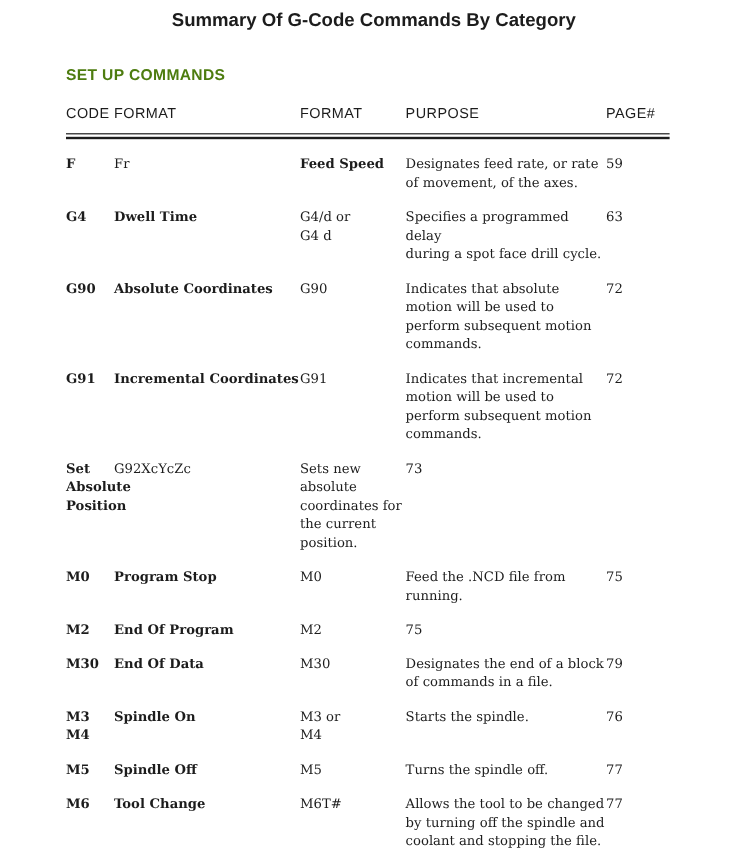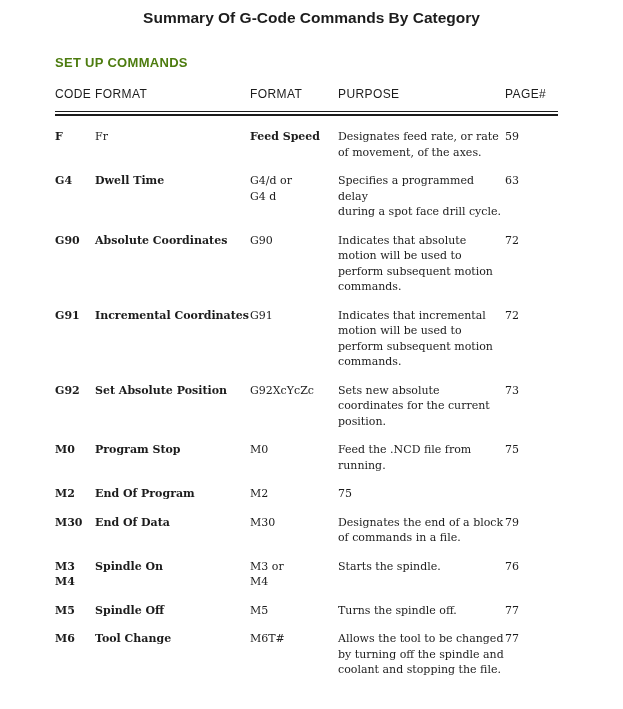--- a/index.html
+++ b/index.html
@@ -131,21 +131,20 @@
         <div class="cell command">Incremental Coordinates</div>
         <div class="cell format"><span>G91</span> <span class="fmt-or"></span><span class="fmt-line2"></span></div>
         <div class="cell purpose">Indicates that incremental
 motion will be used to
 perform subsequent motion
 commands.</div>
         <div class="cell pagenum">72</div>
       </div>
 
       <div class="row">
-        <div class="cell code">G92</div>
         <div class="cell command">Set Absolute Position</div>
         <div class="cell format"><span>G92XcYcZc</span> <span class="fmt-or"></span><span class="fmt-line2"></span></div>
         <div class="cell purpose">Sets new absolute
 coordinates for the current
 position.</div>
         <div class="cell pagenum">73</div>
       </div>
 
       <div class="row">
         <div class="cell code">M0</div>

